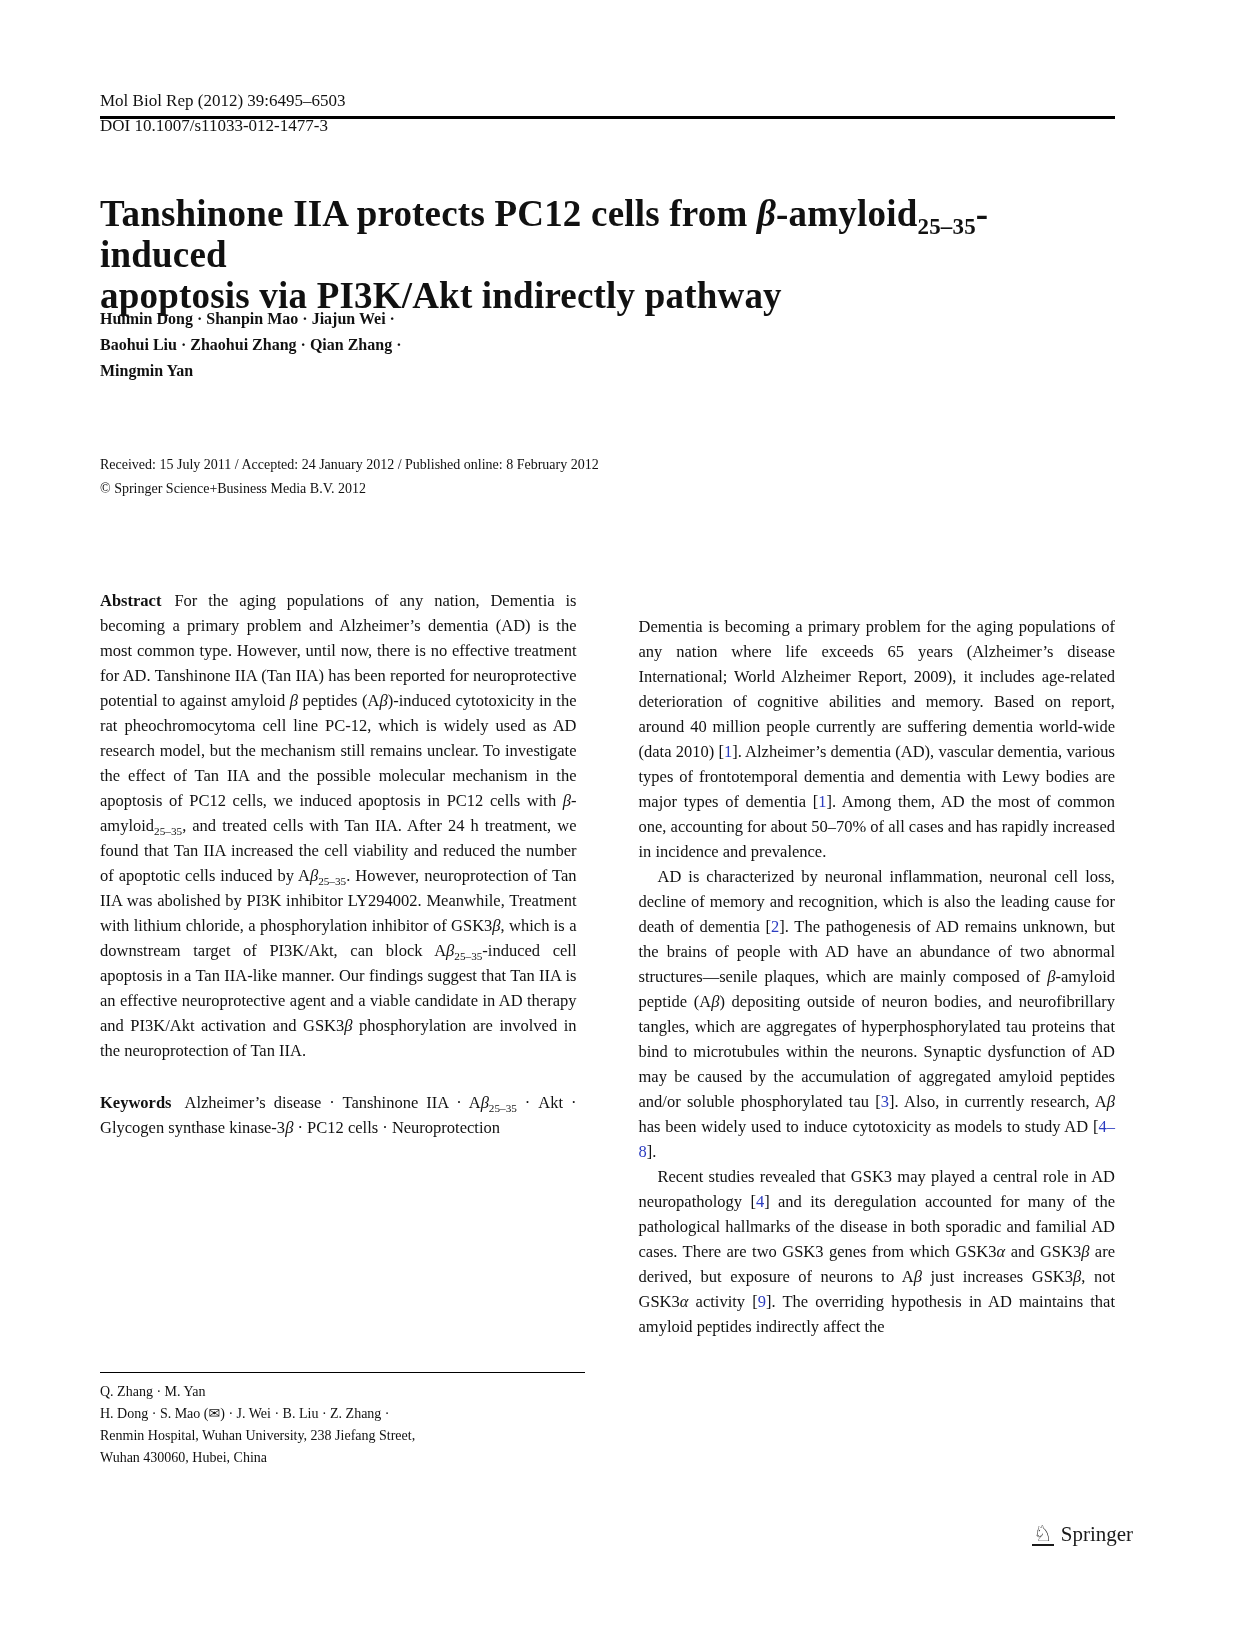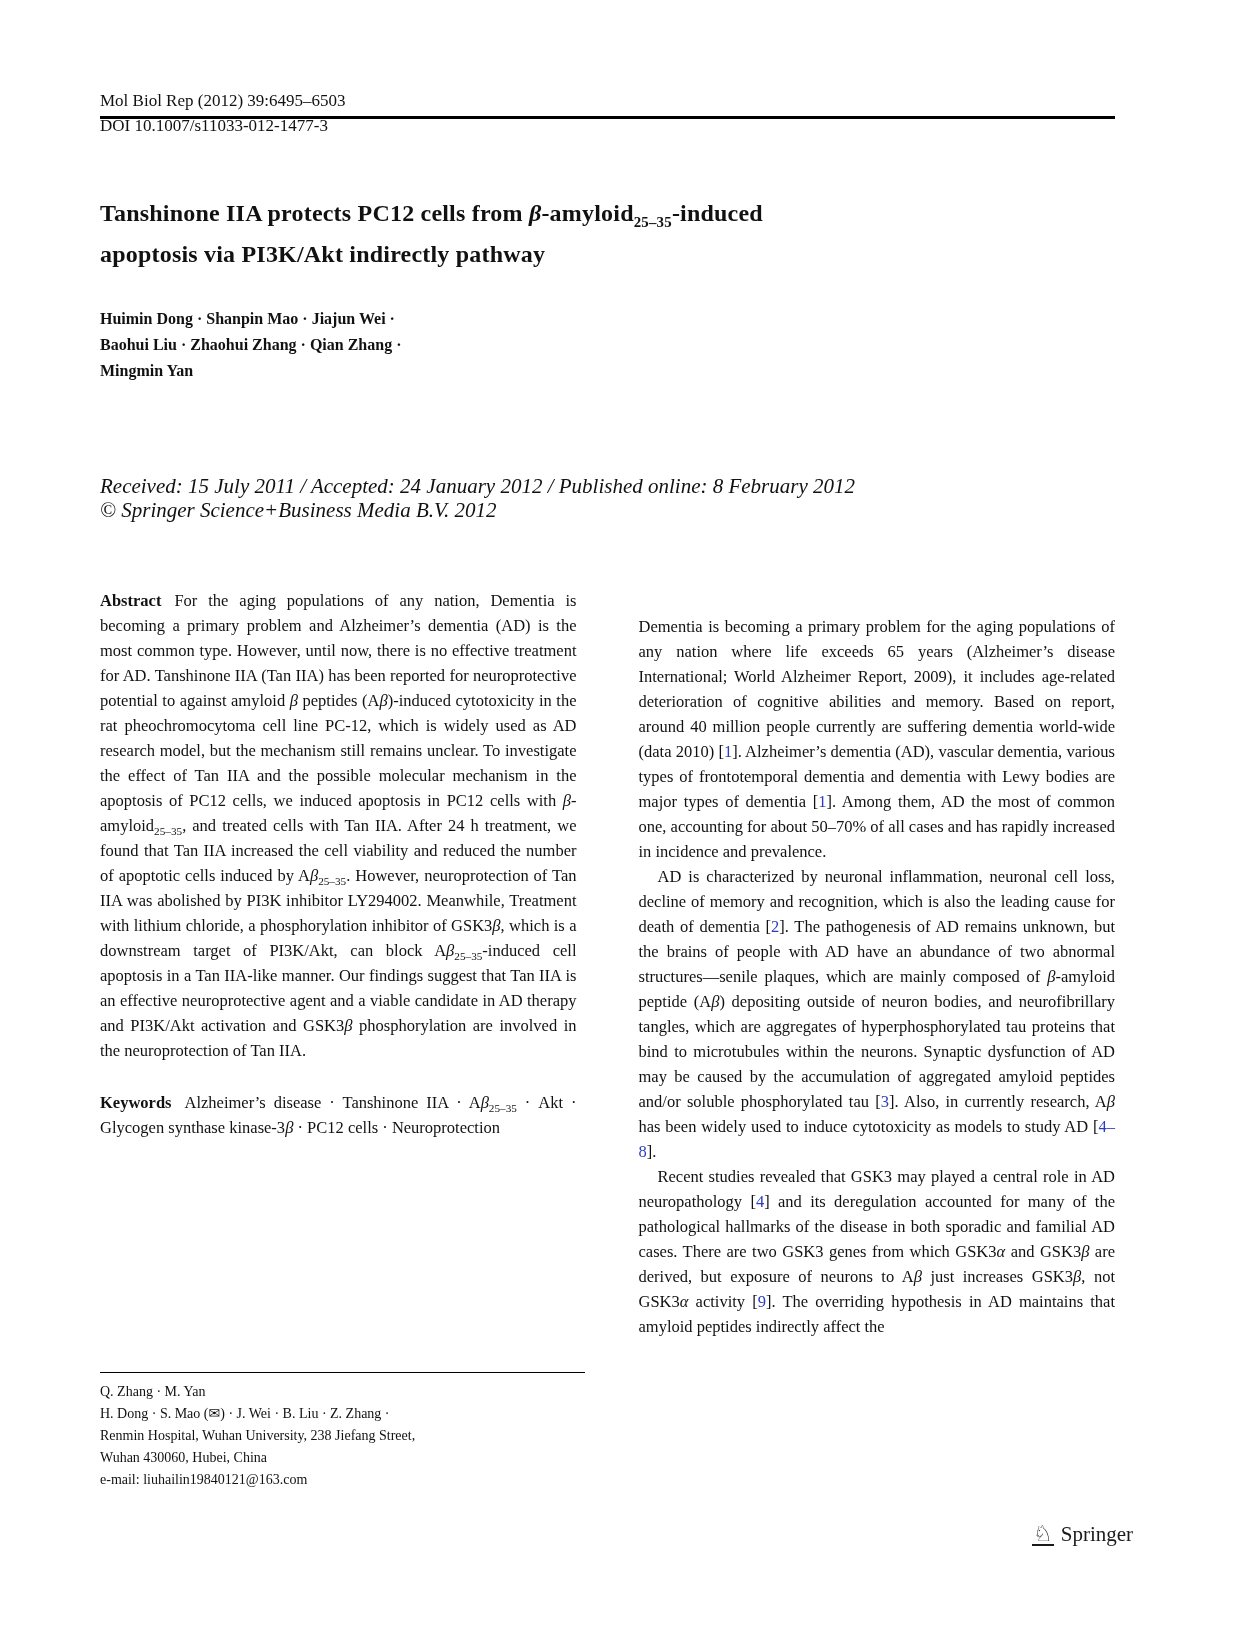--- a/index.html
+++ b/index.html
@@ -9,25 +9,25 @@
     background:#ffffff;
     font-family:"Liberation Serif","DejaVu Serif",serif;
     color:#111;
     overflow:hidden;
     margin:0 auto;
   }
   .hdr{position:absolute;top:56px;left:100px;font-size:17px;line-height:25px;margin-top:32px;}
   .hdr-rule{position:absolute;top:116px;left:100px;width:1015px;height:3px;background:#000;}
   .title{
     position:absolute;top:193px;left:100px;width:1015px;
-    font-size:24px;font-weight:bold;line-height:41px;letter-spacing:0.2px;
+    font-size:37px;font-weight:bold;line-height:41px;letter-spacing:0.2px;
   }
   .title sub{font-size:62%;line-height:0;}
   .authors{position:absolute;top:306px;left:100px;font-size:16px;font-weight:bold;line-height:26px;}
-  .dates{position:absolute;top:474px;left:100px;font-size:21px;line-height:24px;font-style:italic;}
+  .dates{position:absolute;top:453px;left:100px;font-size:14px;line-height:24px;}
   .columns{
     position:absolute;top:588px;left:100px;width:1015px;
     display:flex;gap:62px;align-items:flex-start;
   }
   .col{width:485px;}
   .para{
     margin:0;font-size:16.5px;line-height:25px;text-align:justify;
   }
   .para > b{margin-right:13px;}
   .para sub{font-size:68%;line-height:0;}
@@ -98,21 +98,20 @@
     </div>
 
   </div>
 
   <div class="footnote">
     <div class="footnote-rule"></div>
     <div>Q. Zhang · M. Yan</div>
     <div>H. Dong · S. Mao (✉) · J. Wei · B. Liu · Z. Zhang ·</div>
     <div>Renmin Hospital, Wuhan University, 238 Jiefang Street,</div>
     <div>Wuhan 430060, Hubei, China</div>
-    <div>e-mail: liuhailin19840121@163.com</div>
   </div>
 
   <div class="springer">
     <span class="springer-horse">♘</span>
     <span>Springer</span>
   </div>
 
 </div>
 
 </body></html>

